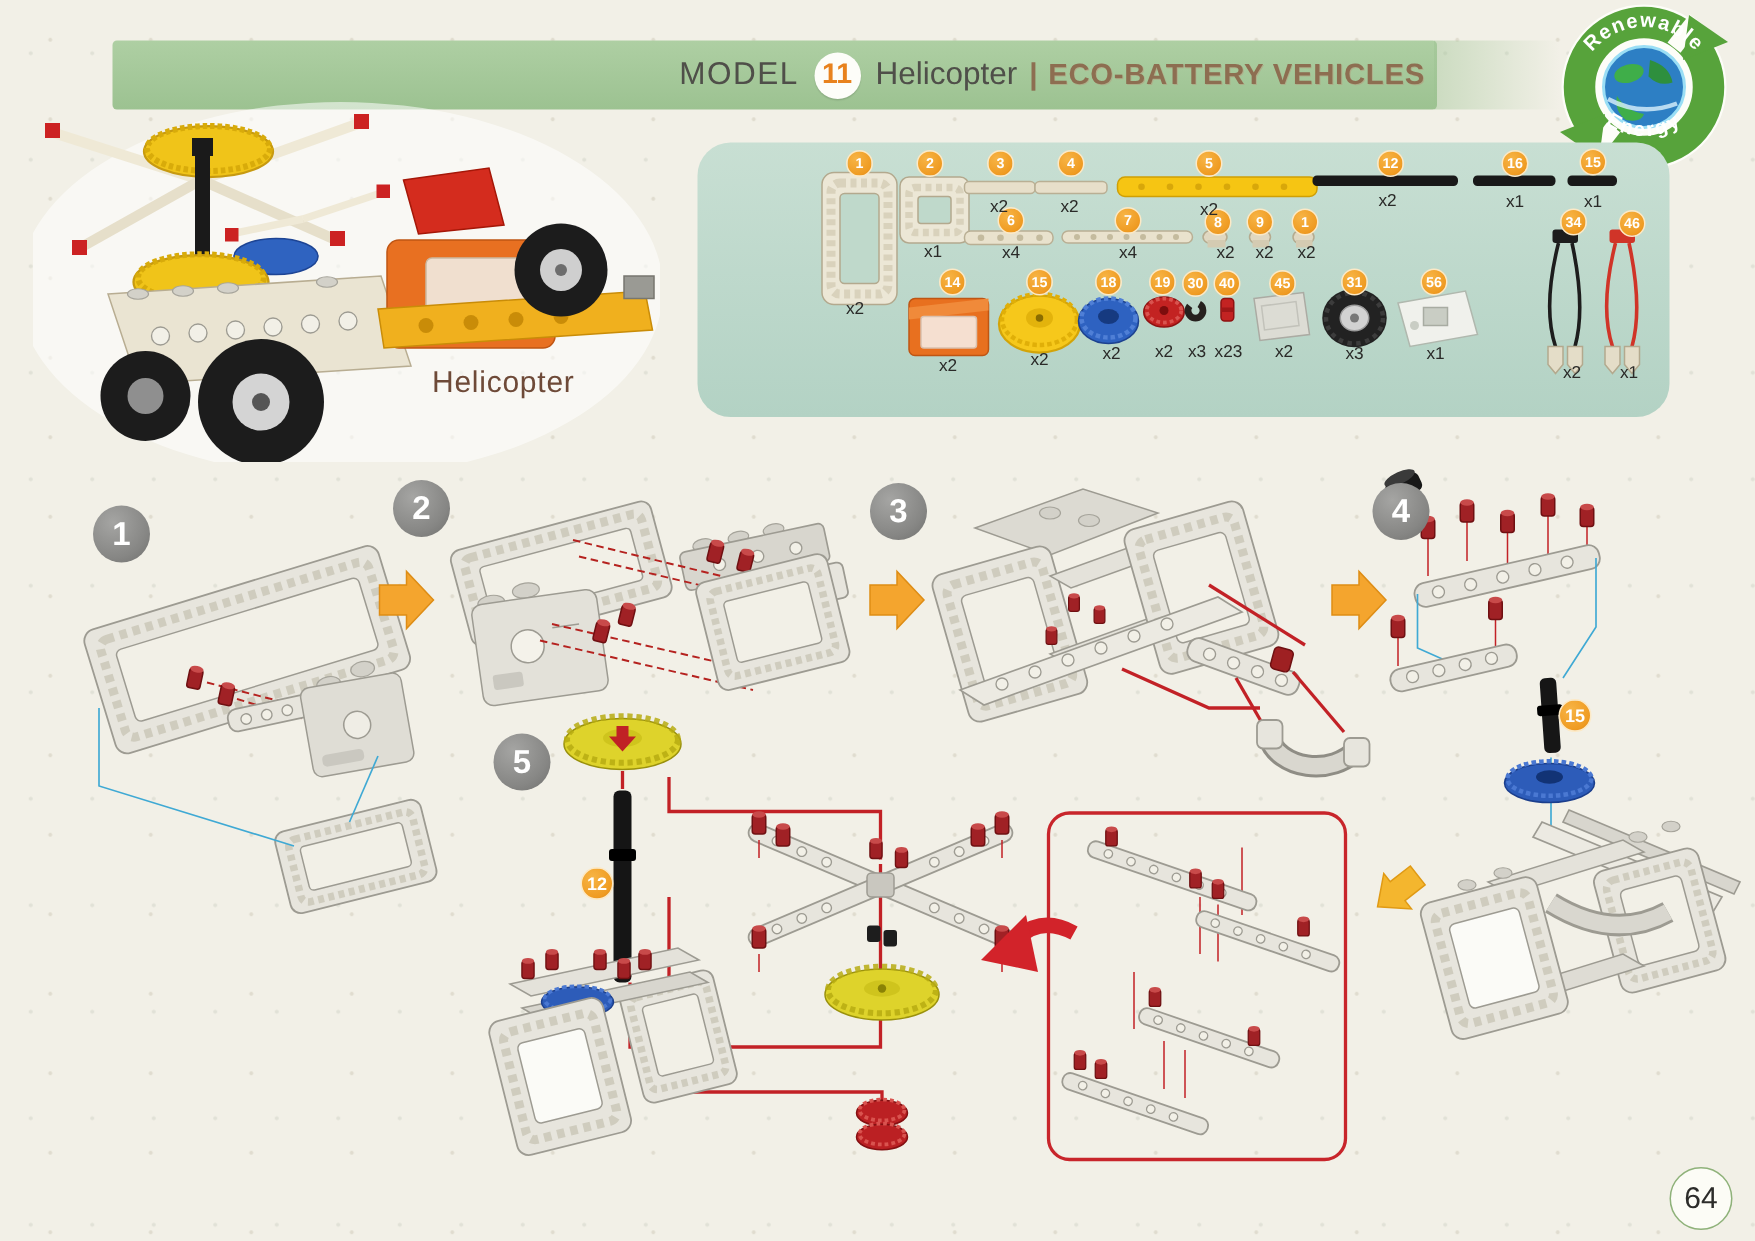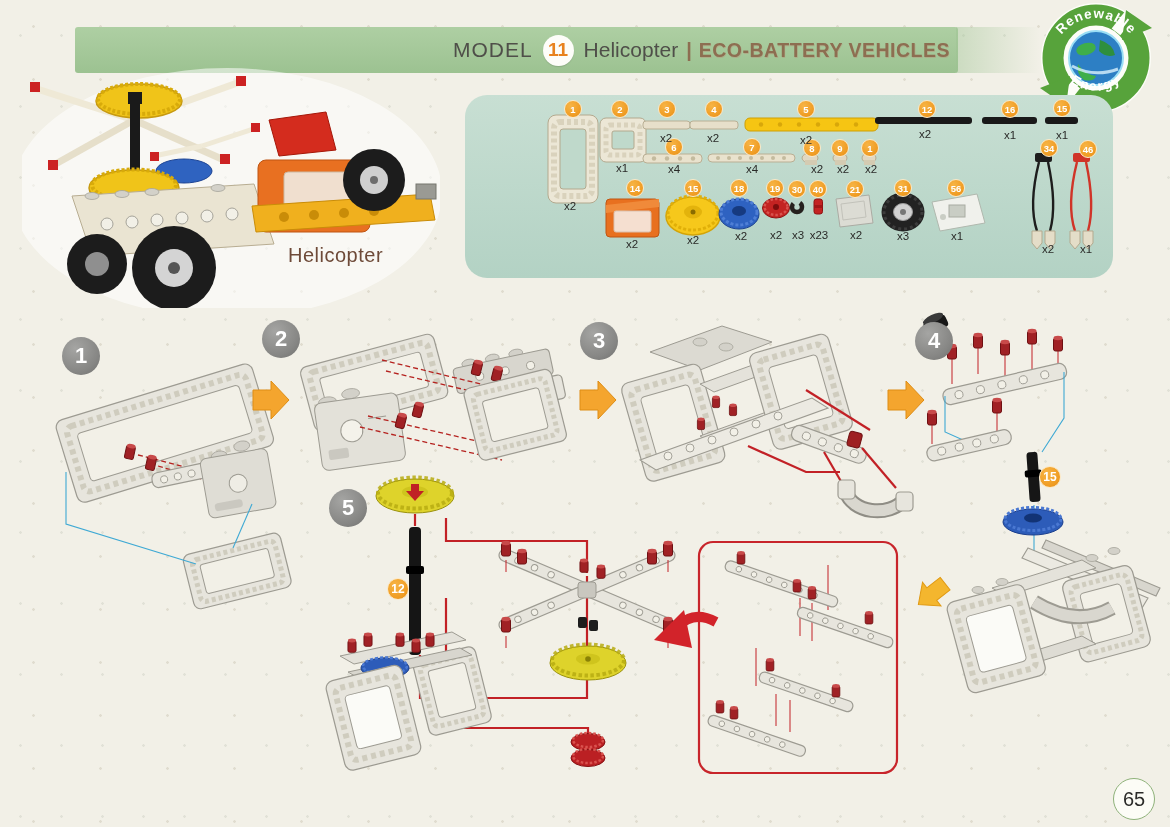--- a/index.html
+++ b/index.html
@@ -341,21 +341,21 @@
   <div class="part-badge" style="left:743px;top:138px">7</div>
   <div class="part-badge" style="left:803px;top:139px">8</div>
   <div class="part-badge" style="left:831px;top:139px">9</div>
   <div class="part-badge" style="left:861px;top:139px">1</div>
   <div class="part-badge" style="left:626px;top:179px">14</div>
   <div class="part-badge" style="left:684px;top:179px">15</div>
   <div class="part-badge" style="left:730px;top:179px">18</div>
   <div class="part-badge" style="left:766px;top:179px">19</div>
   <div class="part-badge" style="left:788px;top:180px">30</div>
   <div class="part-badge" style="left:809px;top:180px">40</div>
-  <div class="part-badge" style="left:846px;top:180px">21</div>
+  <div class="part-badge" style="left:846px;top:180px">45</div>
   <div class="part-badge" style="left:894px;top:179px">31</div>
   <div class="part-badge" style="left:947px;top:179px">56</div>
   <div class="part-badge" style="left:1040px;top:139px">34</div>
   <div class="part-badge" style="left:1079px;top:140px">46</div>
 
   <div class="part-qty" style="left:570px;top:200px">x2</div>
   <div class="part-qty" style="left:622px;top:162px">x1</div>
   <div class="part-qty" style="left:666px;top:132px">x2</div>
   <div class="part-qty" style="left:713px;top:132px">x2</div>
   <div class="part-qty" style="left:806px;top:134px">x2</div>
@@ -717,16 +717,16 @@
   <div class="step-circle" style="left:62px;top:337px">1</div>
   <div class="step-circle" style="left:262px;top:320px">2</div>
   <div class="step-circle" style="left:580px;top:322px">3</div>
   <div class="step-circle" style="left:915px;top:322px">4</div>
   <div class="step-circle" style="left:329px;top:489px">5</div>
 
   <div class="inline-badge" style="left:387px;top:578px">12</div>
   <div class="inline-badge" style="left:1039px;top:466px">15</div>
 
   <div class="page-circle">
-    <span>65</span>
+    <span>64</span>
   </div>
 
 </div>
 
 </body></html>

